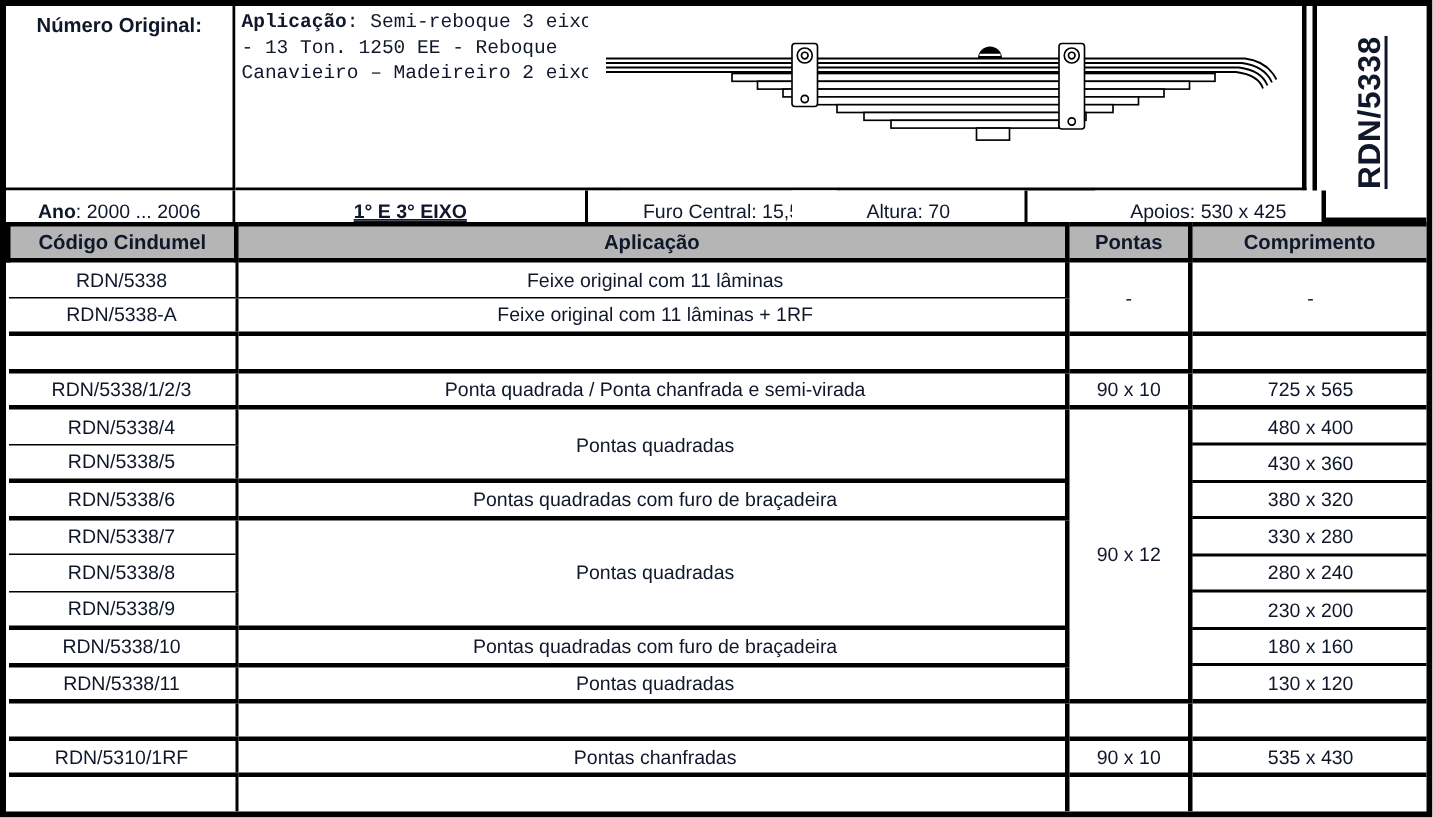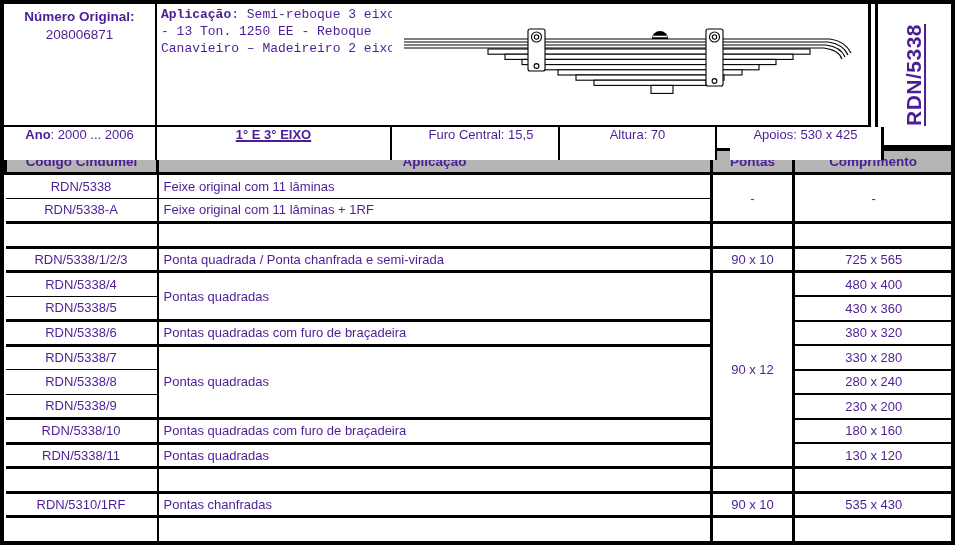--- a/index.html
+++ b/index.html
@@ -1,74 +1,73 @@
 <!DOCTYPE html>
 <html><head>
 <meta charset="utf-8">
 <style>
   * { margin:0; padding:0; box-sizing:border-box; }
   html,body { background:#fff; }
   .sheet{
     position:relative; width:955px; height:545px;
-    border:4px solid #000; background:#fff; color:#4c1d95;
+    border:4px solid #000; background:#fff; color:#0f172a;
     font-family:"Liberation Sans", sans-serif; overflow:hidden;
   }
   
   .top{ position:relative; width:947px; height:144px; }
   .tcell{ position:absolute; background:#fff; }
   #cell-numero{ left:0; top:0; width:153px; height:123px;
     border-right:2px solid #000; border-bottom:2px solid #000;
     text-align:center; padding-top:4px; font-size:13.5px; line-height:1.3; }
   #cell-aplicacao{ left:153px; top:0; width:256px; height:123px;
     border-right:2px solid #000; border-bottom:2px solid #000;
     padding:3px 4px; font-size:13px; line-height:1.3;font-family:Liberation Mono, monospace; }
   #cell-drawing{ left:388px; top:0; width:479px; height:123px;
     border-right:3px solid #000; border-bottom:2px solid #000; }
   #cell-rdn{ left:871px; top:0; width:76px; height:144px;
     border-left:3px solid #000; border-bottom:3px solid #000;
     display:flex; align-items:center; justify-content:center; }
   #rdn-text{ display:inline-block; transform:rotate(-90deg);
     font-size:21px; font-weight:bold; letter-spacing:.5px;
     text-decoration:underline; text-underline-offset:3px; white-space:nowrap; }
-  .row2{ top:123px; height:33px; font-size:13px;
-    display:flex; align-items:flex-start; justify-content:center; }
+  .row2{ top:123px; height:21px; font-size:13px;
+    display:flex; align-items:flex-end; justify-content:center; }
   #cell-ano{ left:0; width:153px; border-right:2px solid #000; }
   #cell-eixo{ left:153px; width:235px; border-right:2px solid #000;text-decoration:underline; }
   #cell-furo{ left:388px; width:168px; border-right:2px solid #000;padding-left:12px; }
-  #cell-altura{ left:556px; width:157px; border-right:2px solid #000; }
+  #cell-altura{ left:524px; width:157px; border-right:2px solid #000; }
   #cell-apoios{ left:726px; width:154px; border-right:3px solid #000; }
   .b{ font-weight:bold; }
   .u{ text-decoration:underline; text-underline-offset:2px; }
   
   table{ border-collapse:collapse; table-layout:fixed; width:947px; }
   th{ background:#b5b5b5; border:3px solid #000; font-size:13.5px;
       font-weight:bold; height:24px; padding:0; }
   td{ font-size:13px; height:24.5px; padding:0; vertical-align:middle;
       overflow:hidden; white-space:nowrap; border-top:0 solid #000; }
   tbody tr{ height:24.5px; }
   td.code{ text-align:center; border-right:2px solid #000; }
-  td.desc{ text-align:left; padding-left:5px; border-right:3px solid #000; }
+  td.desc{ text-align:center; padding-left:5px; border-right:3px solid #000; }
   td.bitola{ text-align:center; border-right:3px solid #000; }
   td.comp{ text-align:center; }
   td.bt1{ border-top:1px solid #000; }
   td.bt2{ border-top:2px solid #000; }
   td.bt3{ border-top:3px solid #000; }
   svg .ln{ stroke:#000; stroke-width:1.2; fill:none; }
   svg .lf{ stroke:#000; stroke-width:1.1; fill:#fff; }
 </style>
 </head>
 <body>
 
 <div class="sheet">
 
   <div class="top">
 
     <div class="tcell" id="cell-numero">
       <div class="b">Número Original:</div>
-      <div>208006871</div>
     </div>
 
     <div class="tcell" id="cell-aplicacao">
       <span class="b">Aplicação</span><span>: Semi-reboque 3 eixos - 13 Ton. 1250 EE - Reboque Canavieiro – Madeireiro 2 eixos</span>
     </div>
 
     <div class="tcell" id="cell-drawing">
       <svg width="476" height="121" viewBox="0 0 476 121">
 
         <path class="ln" d="M12 35 H438 Q453 37 459 49"></path>

